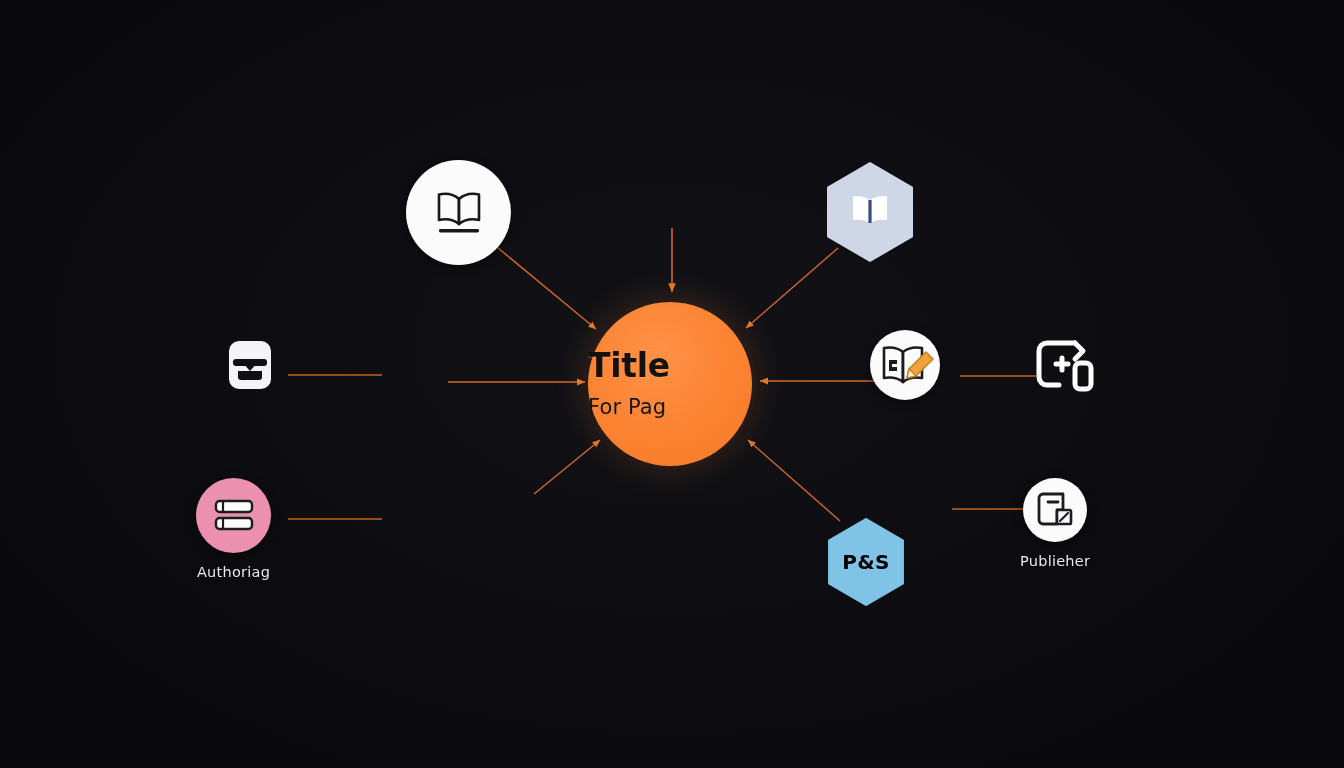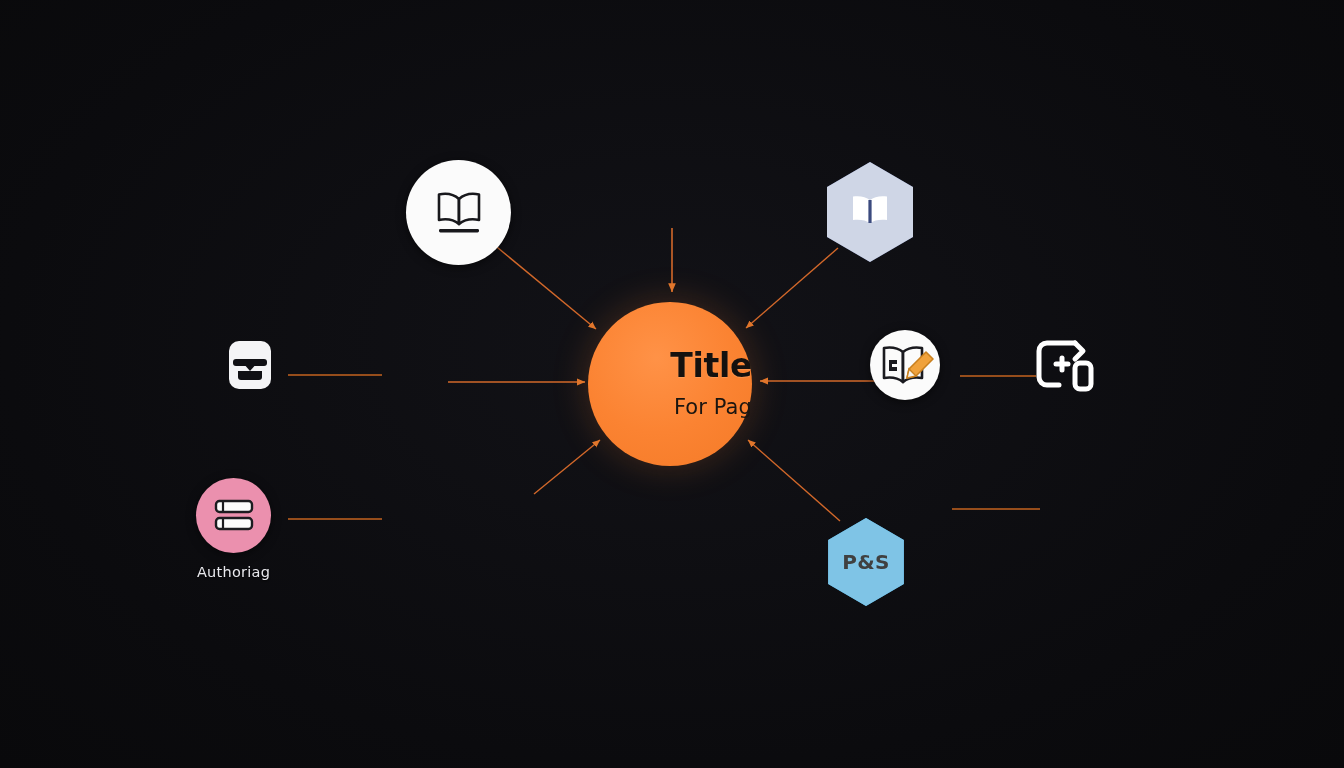--- a/index.html
+++ b/index.html
@@ -32,21 +32,21 @@
     position: absolute;
     left: 588px;
     top: 302px;
     width: 164px;
     height: 164px;
     border-radius: 50%;
     background: radial-gradient(circle at 42% 34%, #ff9247 0%, #fb8332 52%, #f47a27 100%);
     box-shadow: 0 0 36px rgba(250,130,50,0.22);
     display: flex;
     flex-direction: column;
-    align-items: flex-end;
+    align-items: flex-start;
     justify-content: center;
   }
   .hub-title {
     font-size: 33px;
     font-weight: 700;
     color: #14110f;
     letter-spacing: -0.3px;
     line-height: 1.05;
     text-shadow: 0 1px 1px rgba(255,190,140,0.35);
   }
@@ -81,21 +81,21 @@
     margin-top: 11px;
     font-size: 14.5px;
     color: #e9e9ee;
     letter-spacing: 0.25px;
     white-space: nowrap;
     text-shadow: 0 1px 2px rgba(0,0,0,0.8);
   }
   .hex-text {
     font-size: 20px;
     font-weight: 600;
-    color: #404040;
+    color: #000000;
     letter-spacing: 0.4px;
   }
 
   
   #node-open-book      { left: 406px; top: 160px; }
   #node-hex-book       { left: 820px; top: 162px; }
   #node-inbox          { left: 206px; top: 326px; }
   #node-book-pencil    { left: 870px; top: 330px; }
   #node-add-page       { left: 1022px; top: 322px; }
   #node-authoriag      { left: 196px; top: 478px; }
@@ -240,14 +240,25 @@
   </div>
 
   <div class="node" id="node-ps-hex">
     <div class="badge hexagon bg-cyan sz-88">
       <div class="hex-ring cyan"></div>
       <span class="hex-text">P&amp;S</span>
     </div>
     <div class="node-label"></div>
   </div>
 
+  <div class="node" id="node-publisher">
+    <div class="badge circle bg-white sz-64">
+      <svg width="44" height="44" viewBox="0 0 44 44">
+        <path d="M10 6 h20 v16 h-6 v14 h-14 a4 4 0 0 1 -4 -4 v-22 a4 4 0 0 1 4 -4 z" fill="none" stroke="#1c1c20" stroke-width="2.8" stroke-linejoin="round"></path>
+        <line x1="15" y1="14" x2="25" y2="14" stroke="#1c1c20" stroke-width="2.8" stroke-linecap="round"></line>
+        <rect x="24" y="22" width="14" height="14" rx="1.6" fill="#fbfbfb" stroke="#1c1c20" stroke-width="2.6"></rect>
+        <line x1="27" y1="33" x2="35" y2="25" stroke="#1c1c20" stroke-width="2.2" stroke-linecap="round"></line>
+      </svg>
+    </div>
+    <div class="node-label">Publieher</div>
+  </div>
 
 </div>
 
 </body></html>

